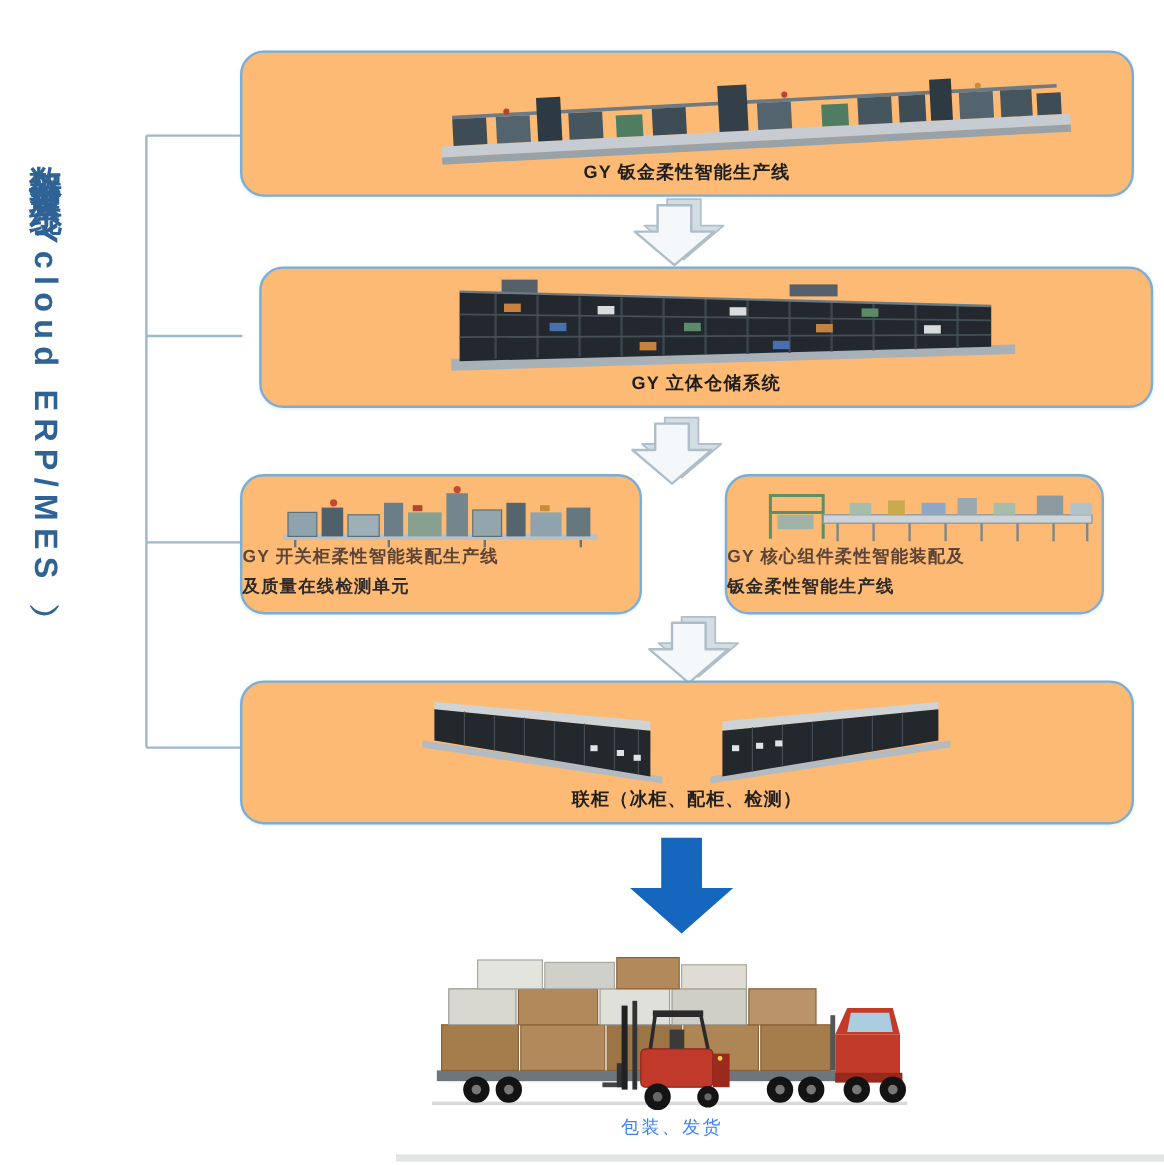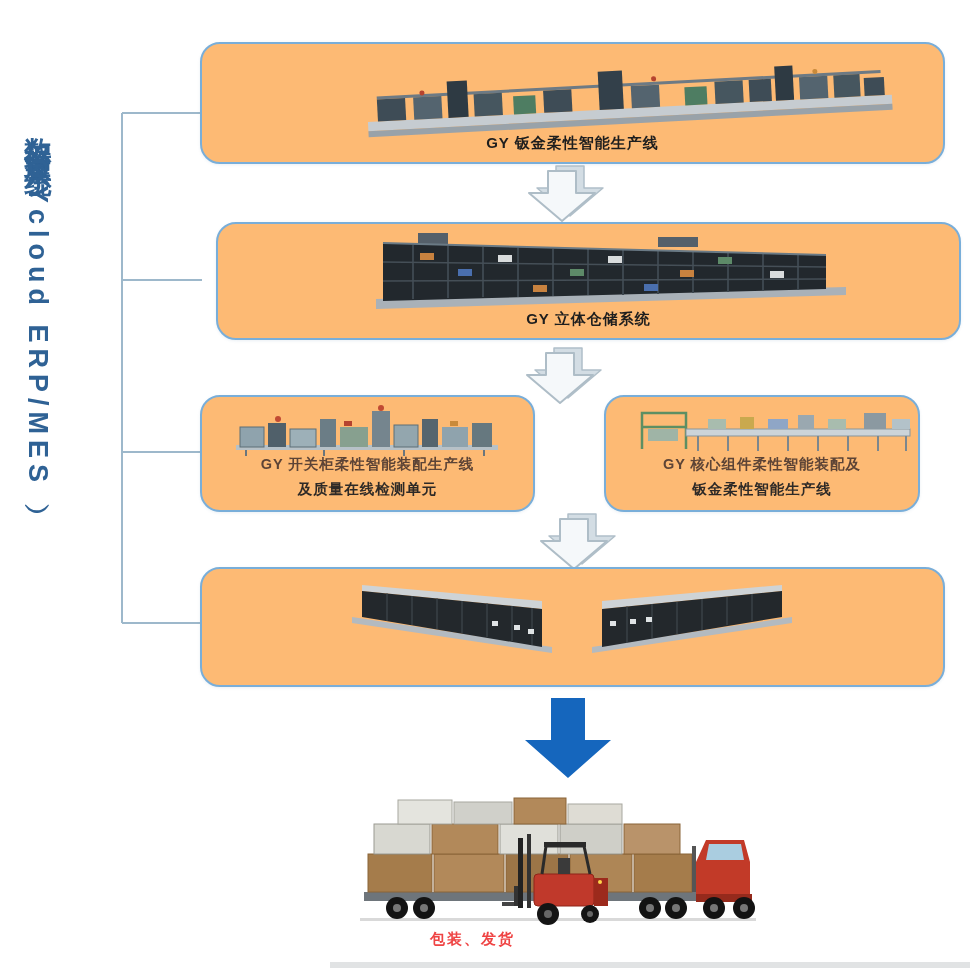--- a/index.html
+++ b/index.html
@@ -31,37 +31,37 @@
   #photo2 { left:140px; top:5px;  width:500px; height:82px; }
   #photo3 { left:22px;  top:4px;  width:290px; height:58px; }
   #photo4 { left:22px;  top:6px;  width:300px; height:52px; }
   #photo5 { left:140px; top:6px;  width:460px; height:80px; }
 
   .box-label {
     position:absolute; left:0; right:0; bottom:9px; text-align:center;
     font-weight:bold; font-size:15px; color:#1e1e1e; letter-spacing:1px;
   }
   .box-label-2line {
-    position:absolute; left:0; right:0; bottom:7px; text-align:center;
+    position:absolute; left:0; right:0; bottom:7px; 
     font-weight:bold; font-size:14.5px; line-height:1.75; letter-spacing:1px;
   }
   .line1 { display:block; color:#5d4436; }
   .line2 { display:block; color:#2e2a27;font-family:Liberation Mono, monospace; }
 
   .arrow3d { position:absolute; width:98px; height:60px; }
   #arrowA { left:516px; top:164px; }
   #arrowB { left:514px; top:346px; }
   #arrowC { left:528px; top:512px; }
   .arrow-solid { position:absolute; left:518px; top:698px; width:100px; height:82px; }
 
   .truck-area { position:absolute; left:352px; top:786px; width:412px; height:148px; }
 
   .final-label {
-    position:absolute; left:430px; top:930px; width:260px; text-align:left;
-    font-weight:bold; font-size:15px; color:#ef4444; letter-spacing:2px;
+    position:absolute; left:430px; top:930px; width:260px; text-align:center;
+    font-weight:normal; font-size:15px; color:#3b82f6; letter-spacing:2px;
   }
 
   .scan-artifact-bottom {
     position:absolute; left:330px; top:962px; width:640px; height:6px;
     background:#c9ccce; opacity:0.55;
   }
 </style>
 </head>
 <body>
 
@@ -253,20 +253,21 @@
           <line x1="310" y1="29" x2="310" y2="63"></line>
         <line x1="335" y1="27" x2="335" y2="59"></line>
           <line x1="360" y1="24" x2="360" y2="55"></line>
         <line x1="385" y1="22" x2="385" y2="50"></line>
           <line x1="410" y1="19" x2="410" y2="46"></line>
       </g>
       <rect x="268" y="46" width="6" height="5" fill="#dfe3e5"></rect>
       <rect x="288" y="44" width="6" height="5" fill="#dfe3e5"></rect>
       <rect x="304" y="42" width="6" height="5" fill="#dfe3e5"></rect>
     </svg>
+    <div class="box-label">联柜（冰柜、配柜、检测）</div>
   </div>
 
   <svg class="arrow-solid" viewBox="0 0 100 82">
     <polygon points="33,0 67,0 67,42 93,42 50,80 7,42 33,42" fill="#1566bd"></polygon>
   </svg>
 
   <svg class="truck-area" viewBox="0 0 412 148">
     <rect x="8" y="132" width="396" height="3" fill="#d9d9d9"></rect>
 
     <rect x="12" y="106" width="332" height="9" fill="#6e757b"></rect>

